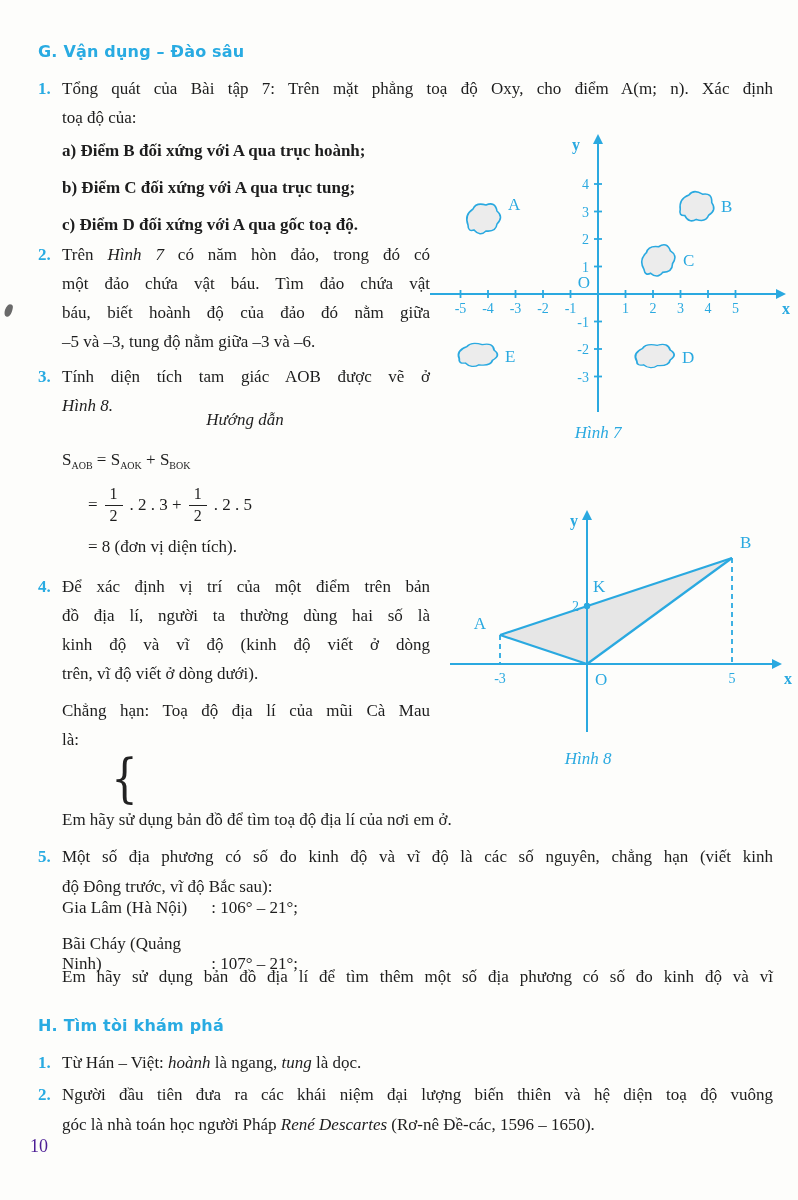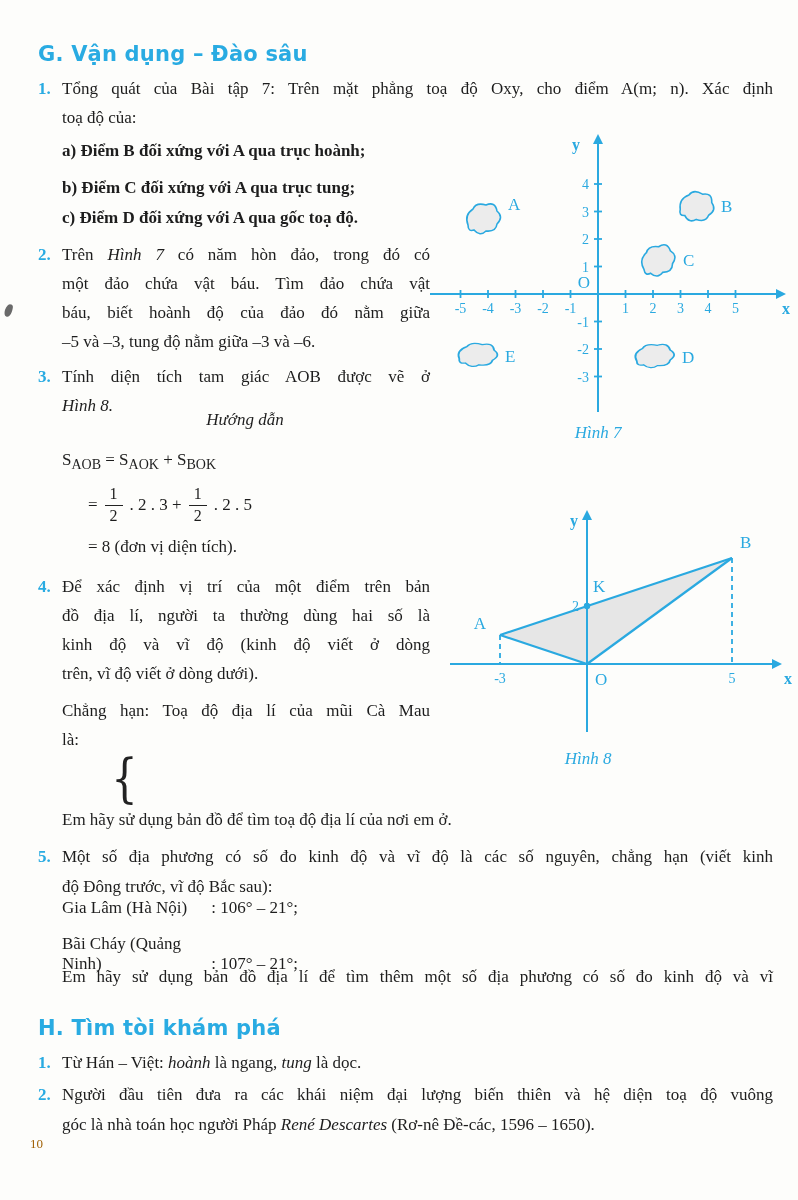--- a/index.html
+++ b/index.html
@@ -4,44 +4,44 @@
 <style>
   html,body{margin:0;padding:0;}
   body{background:#ffffff;}
   .page{
     position:relative;width:798px;height:1200px;background:#fdfdfb;overflow:hidden;
     font-family:"Liberation Serif","DejaVu Serif",serif;color:#1d1d1d;font-size:17px;
   }
   .abs{position:absolute;}
   .sec-title{
     font-family:"DejaVu Sans","Liberation Sans",sans-serif;font-weight:bold;
-    font-size:21px;color:#29abe2;letter-spacing:.2px;
+    font-size:16px;color:#29abe2;letter-spacing:.2px;
   }
   .item{line-height:29px;}
   .item .num{
     position:absolute;left:0;top:0;color:#29abe2;font-weight:bold;
   }
   .item .body{margin-left:24px;}
   .jl{text-align:justify;text-align-last:justify;}
   .cap{
     color:#2aa9e0;font-style:italic;font-size:17px;text-align:center;
   }
   .frac{display:inline-flex;flex-direction:column;align-items:center;vertical-align:middle;
     margin:0 7px;font-size:16px;line-height:1.15;}
   .frac .fn{border-bottom:1.4px solid #222;padding:0 5px 1px;display:block;}
   .frac .fd{display:block;padding-top:1px;}
   .fline{display:flex;align-items:center;}
-  sub{font-size:14px;text-align:right;}
+  sub{font-size:10px;text-align:right;}
   .brace{
     font-size:52px;font-weight:400;line-height:1;color:#222;margin-right:4px;
     font-family:"DejaVu Serif",serif;transform:scaleX(.8);
   }
   .coords{white-space:pre;line-height:26px;}
   .rowlabel{display:inline-block;width:145px;}
-  .pagenum{font-size:13px;color:#a16207;}
+  .pagenum{font-size:18px;color:#4c1d95;}
   .artifact{
     width:7px;height:13px;background:#6a6a6a;border-radius:60% 40% 50% 50%;
     transform:rotate(18deg);
   }
   svg text{font-family:"Liberation Serif","DejaVu Serif",serif;fill:#2aa9e0;}
   svg .tick-label{font-size:14px;}
   svg .pt-label{font-size:17px;}
   svg .axis-label{font-size:16px;font-weight:bold;}
 </style>
 </head>
@@ -55,21 +55,21 @@
 
   <div class="abs item" style="left:38px;top:74px;width:735px;">
     <span class="num">1.</span>
     <div class="body">
       <div class="jl">Tổng quát của Bài tập 7: Trên mặt phẳng toạ độ Oxy, cho điểm A(m; n). Xác định</div>
       <div>toạ độ của:</div>
     </div>
   </div>
   <div class="abs" style="left:62px;top:136px;line-height:30px;font-weight:bold;">
     <div style="margin-bottom:7px;">a) Điểm B đối xứng với A qua trục hoành;</div>
-    <div style="">b) Điểm C đối xứng với A qua trục tung;</div>
+    <div style="margin-bottom:7px;">b) Điểm C đối xứng với A qua trục tung;</div>
     <div>c) Điểm D đối xứng với A qua gốc toạ độ.</div>
   </div>
 
   <div class="abs item" style="left:38px;top:240px;width:392px;">
     <span class="num">2.</span>
     <div class="body">
       <div class="jl"><span>Trên </span><i>Hình 7</i><span> có năm hòn đảo, trong đó có</span></div>
       <div class="jl">một đảo chứa vật báu. Tìm đảo chứa vật</div>
       <div class="jl">báu, biết hoành độ của đảo đó nằm giữa</div>
       <div>–5 và –3, tung độ nằm giữa –3 và –6.</div>

